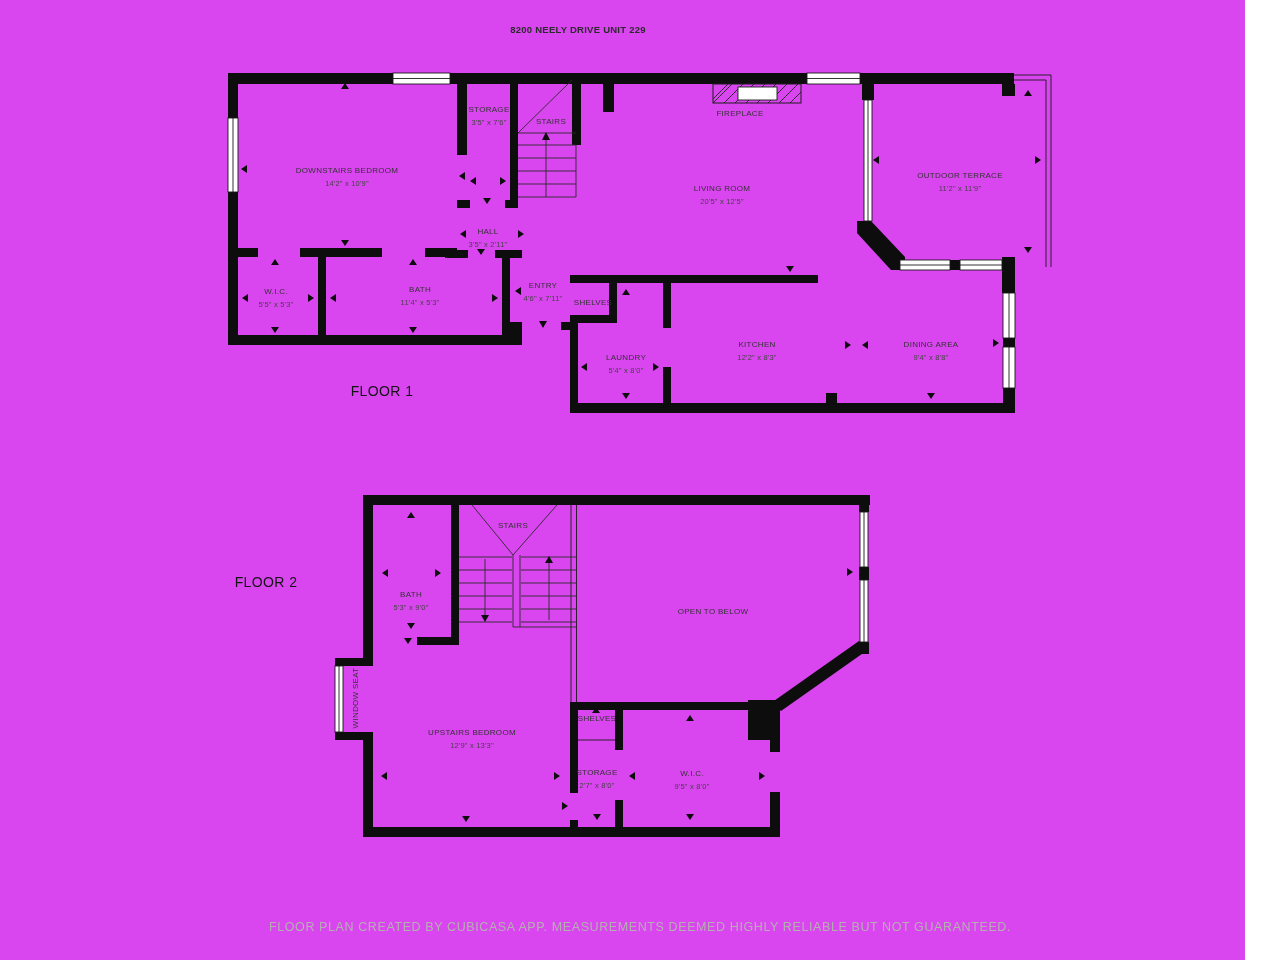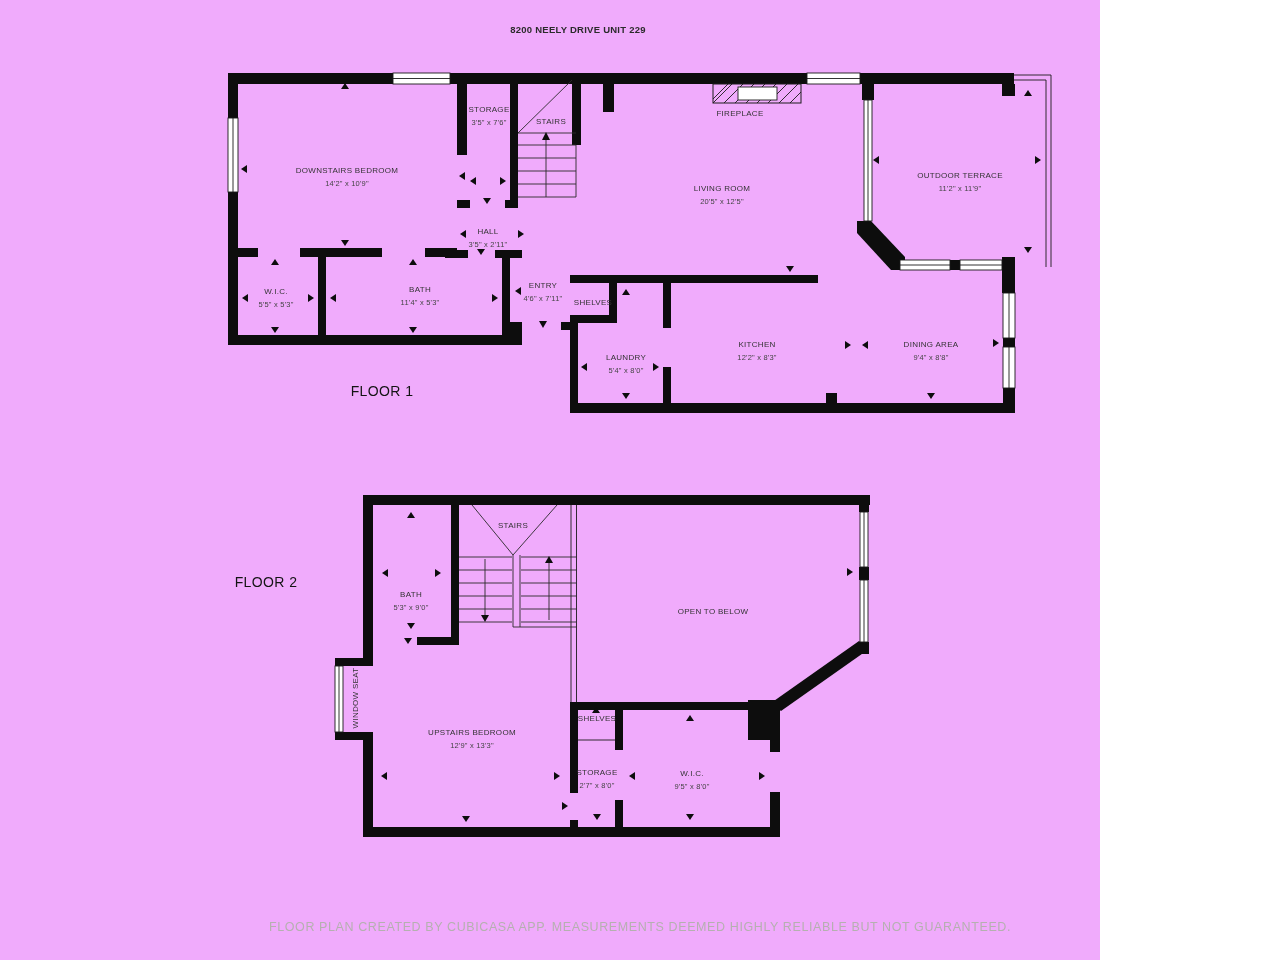--- a/index.html
+++ b/index.html
@@ -1,16 +1,16 @@
 <!DOCTYPE html>
 <html><head>
 <meta charset="utf-8">
 <style>
   html,body{margin:0;padding:0;background:#ffffff;}
-  .page{position:relative;width:1100px;height:960px;background:#f0abfc;overflow:hidden;}
+  .page{position:relative;width:1245px;height:960px;background:#d946ef;overflow:hidden;}
   svg{position:absolute;left:0;top:0;}
   text{font-family:"Liberation Sans","DejaVu Sans",sans-serif;fill:#333;}
   .page-title{font-size:9.5px;font-weight:700;fill:#2b2b2b;letter-spacing:.25px;}
   .room-name{font-size:8px;fill:#333;letter-spacing:.3px;}
   .room-dims{font-size:7.5px;fill:#444;letter-spacing:.2px;}
   .floor-label{font-size:14px;fill:#141414;letter-spacing:.4px;}
   .disclaimer{font-size:12.5px;fill:#b5b0b0;letter-spacing:.6px;}
   .wall{fill:#0d0d0d;}
   .thin{stroke:#1c1c1c;stroke-width:.9;fill:none;}
   .tread{stroke:#2a2a2a;stroke-width:.9;fill:none;}

